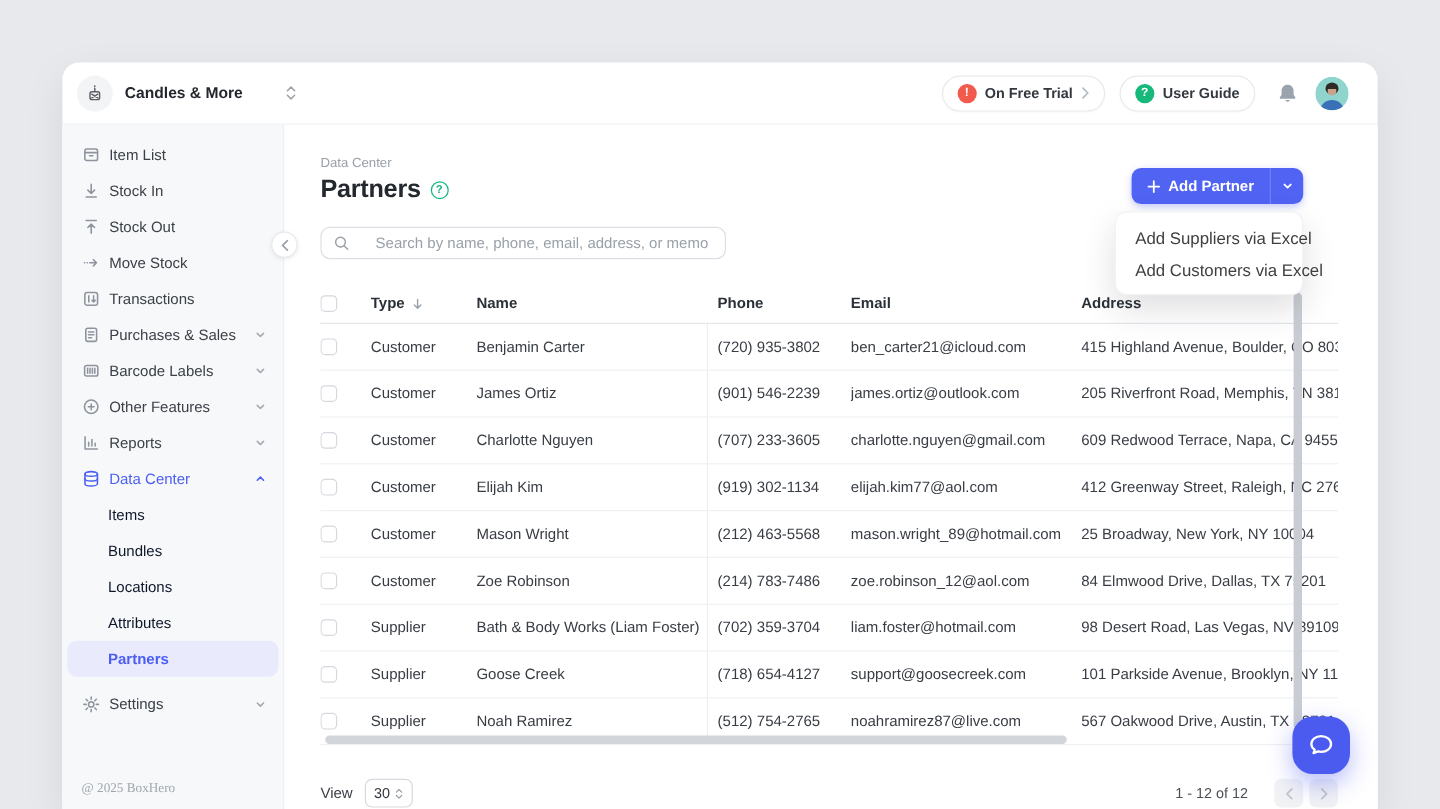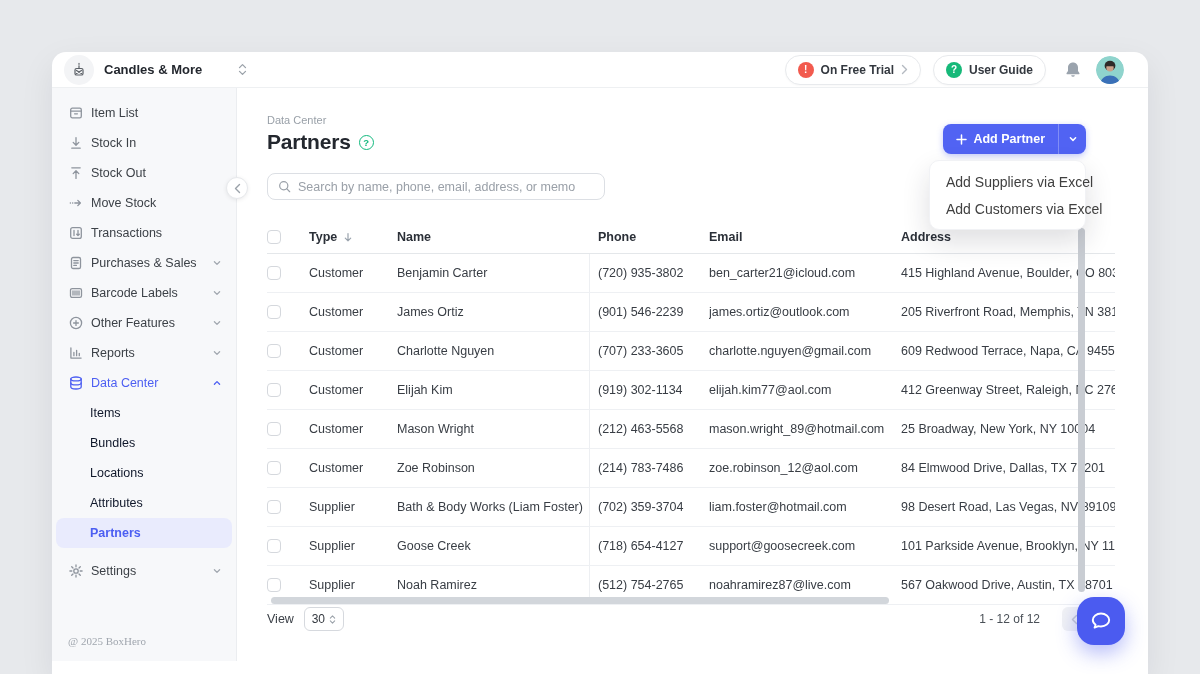--- a/index.html
+++ b/index.html
@@ -4,21 +4,21 @@
 <style>
   * { margin:0; padding:0; box-sizing:border-box; }
   html,body { width:1200px; height:674px; overflow:hidden; }
   body { background:#e7e9ec; font-family:"Liberation Sans", sans-serif; color:#33383f; }
   svg { display:block; }
 
   .card { position:absolute; left:52px; top:52px; width:1096px; height:622px;
           background:#fff; border-radius:14px 14px 0 0; box-shadow:0 12px 34px rgba(20,24,40,.08); }
 
   
-  .topbar { height:36px; display:flex; align-items:center; padding:0 24px 0 12px;
+  .topbar { height:52px; display:flex; align-items:center; padding:0 24px 0 12px;
             border-bottom:1px solid #eef0f2; }
   .logo-circ { width:30px; height:30px; border-radius:50%; background:#f3f4f6;
                display:flex; align-items:center; justify-content:center; }
   .ws-name { margin-left:10px; font-size:13px; font-weight:700; color:#23272e; }
   .ws-caret { margin-left:36px; color:#9aa1a9; cursor:pointer; }
   .tb-right { margin-left:auto; display:flex; align-items:center; }
   .pill { height:30px; border:1px solid #e8eaed; border-radius:15px; background:#fff;
           display:flex; align-items:center; gap:7px; padding:0 12px; font-size:12px;
           font-weight:600; color:#33383f; cursor:pointer; box-shadow:0 1px 2px rgba(0,0,0,.03); }
   .pill + .pill { margin-left:12px; }
@@ -62,21 +62,21 @@
                box-shadow:0 2px 6px rgba(81,99,243,.35); }
   .add-main { display:flex; align-items:center; gap:6px; padding:0 13px; font-size:12.5px; font-weight:600; }
   .add-caret { width:28px; display:flex; align-items:center; justify-content:center;
                border-left:1px solid rgba(255,255,255,.28); border-radius:0 8px 8px 0; }
   .menu { position:absolute; top:72px; right:62px; width:157px; background:#fff; border-radius:10px;
           border:1px solid #f1f2f5; box-shadow:0 12px 28px rgba(25,28,40,.14); padding:7px 0; z-index:9; }
   .menu-item { height:27px; display:flex; align-items:center; padding-left:16px; font-size:14px;
                color:#404040; cursor:pointer; white-space:nowrap; }
 
   .search-box { margin-top:19px; width:338px; height:27px; border:1px solid #dcdfe4; border-radius:8px;
-                display:flex; align-items:center; gap:7px; padding:0 10px; background:#fff; }
+                display:flex; align-items:center; gap:22px; padding:0 10px; background:#fff; }
   .search-box input { border:none; outline:none; flex:1; font-size:12.5px; color:#33383f;
                       font-family:"Liberation Sans", sans-serif; background:transparent; }
   .search-box input::placeholder { color:#9aa0a8; }
 
   
   .table { margin-top:21px; width:848px; }
   .tr { display:flex; align-items:center; height:39px; border-bottom:1px solid #eef0f3; }
   .thead { height:33px; border-bottom:1px solid #e4e7ea; }
   .td, .th { font-size:12.5px; color:#383d44; white-space:nowrap; overflow:hidden;
              display:flex; align-items:center; height:100%; }
@@ -90,21 +90,21 @@
   .thead .c-phone { border-left:1px solid transparent; }
   .checkbox { width:14px; height:14px; border:1.4px solid #d5d8dd; border-radius:4px; background:#fff; cursor:pointer; }
   .sort-icon { margin-left:6px; color:#9aa3ad; }
 
   .vscroll { position:absolute; right:63px; top:140px; width:7px; height:364px;
              background:#c9cdd3; border-radius:4px; cursor:pointer; z-index:2; }
   .hscroll { position:absolute; left:34px; top:509px; width:618px; height:7px;
              background:#d2d6db; border-radius:4px; cursor:pointer; }
 
   
-  .table-foot { margin-top:2px; width:848px; display:flex; align-items:center;text-align:right; }
+  .table-foot { margin-top:28px; width:848px; display:flex; align-items:center;text-align:right; }
   .view-label { font-size:12.5px; color:#3a3f46; }
   .view-select { margin-left:10px; width:40px; height:24px; border:1px solid #d6d9de; border-radius:6px;
                  display:flex; align-items:center; justify-content:center; gap:4px; font-size:12px;
                  color:#33383f; cursor:pointer; background:#fff; }
   .range { margin-left:auto; font-size:12px; color:#4a5057; margin-right:22px; }
   .page-btn { width:24px; height:24px; border-radius:6px; background:#f1f2f4; display:flex;
               align-items:center; justify-content:center; color:#c3c7cd; cursor:pointer; }
   .page-btn + .page-btn { margin-left:5px; }
 
   .chat-fab { position:absolute; right:23px; bottom:29px; width:48px; height:48px; border-radius:17px;

